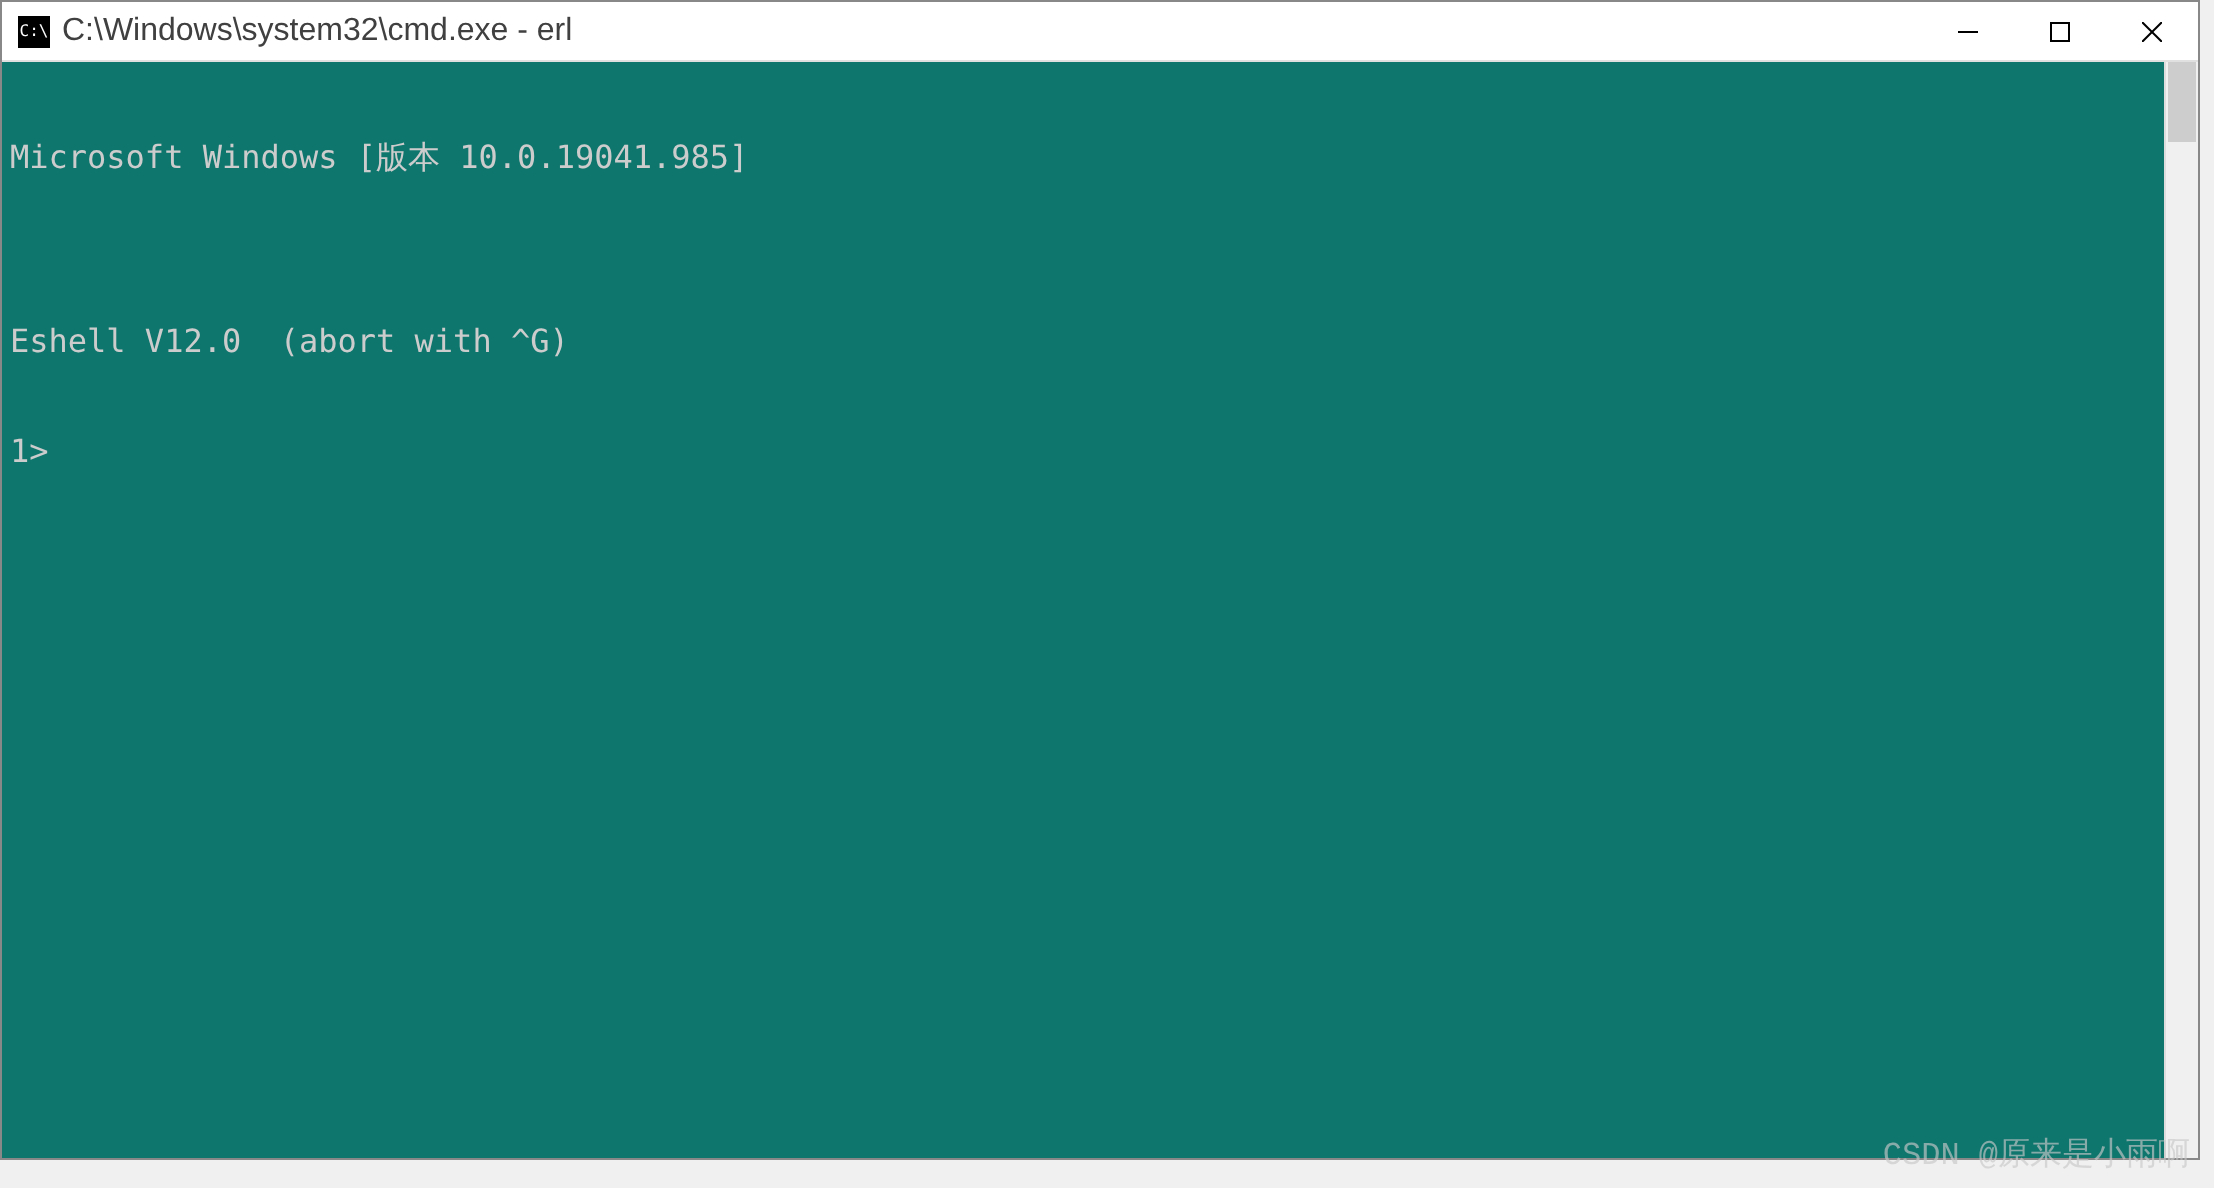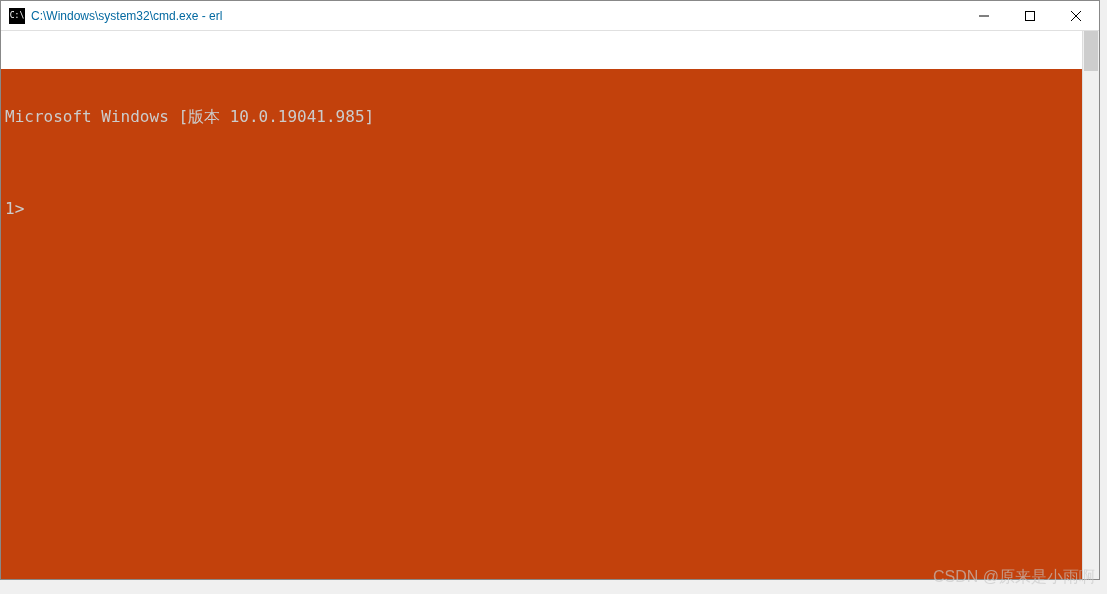--- a/index.html
+++ b/index.html
@@ -40,22 +40,22 @@
       background: #000;
       position: relative;
       display: flex;
       align-items: center;
       justify-content: center;
       font-size: 8px;
       color: #fff;
       font-family: monospace;
     }
     .titlebar-title {
-      font-size: 12px;
-      color: #0369a1;
+      font-size: 16px;
+      color: #404040;
       flex: 1;
     }
     .titlebar-controls {
       display: flex;
       height: 100%;
     }
     .titlebar-btn {
       width: 46px;
       height: 100%;
       display: flex;
@@ -71,29 +71,28 @@
       width: 10px;
       height: 10px;
     }
     .content-area {
       flex: 1;
       display: flex;
       position: relative;
     }
     .terminal {
       flex: 1;
-      background: #c2410c;
+      background: #0f766e;
       color: #cccccc;
       font-family: "Consolas", "NSimSun", "SimSun", monospace;
       font-size: 16px;
       line-height: 1.15;
       padding: 2px 4px;
       white-space: pre;
       overflow: hidden;
-      margin-top: 38px;
     }
     .terminal-line {
       display: block;
     }
     .scrollbar {
       width: 17px;
       background: #f0f0f0;
       position: relative;
       border-left: 1px solid #ddd;
     }
@@ -104,21 +103,21 @@
       right: 1px;
       height: 40px;
       background: #cdcdcd;
     }
     .watermark {
       position: absolute;
       bottom: 6px;
       right: 12px;
       font-size: 16px;
       color: rgba(200, 200, 200, 0.65);
-      font-family: Liberation Sans, sans-serif;
+      font-family: Liberation Mono, monospace;
       pointer-events: none;
     }
   </style>
 </head>
 <body>
 
 <div class="window">
   <div class="titlebar">
     <div class="titlebar-icon">C:\</div>
     <div class="titlebar-title">C:\Windows\system32\cmd.exe - erl</div>
@@ -138,20 +137,21 @@
             <line x1="0" y1="0" x2="10" y2="10" stroke="currentColor" stroke-width="1"></line>
             <line x1="10" y1="0" x2="0" y2="10" stroke="currentColor" stroke-width="1"></line>
           </svg>
       </button>
     </div>
   </div>
   <div class="content-area">
     <div class="terminal">
       <span class="terminal-line">Microsoft Windows [版本 10.0.19041.985]</span>
       <span class="terminal-line"></span>
+      <span class="terminal-line">Eshell V12.0  (abort with ^G)</span>
       <span class="terminal-line">1&gt;</span>
     </div>
     <div class="scrollbar">
       <div class="scroll-thumb"></div>
     </div>
   </div>
 </div>
 
 <div class="watermark">CSDN @原来是小雨啊</div>
 

